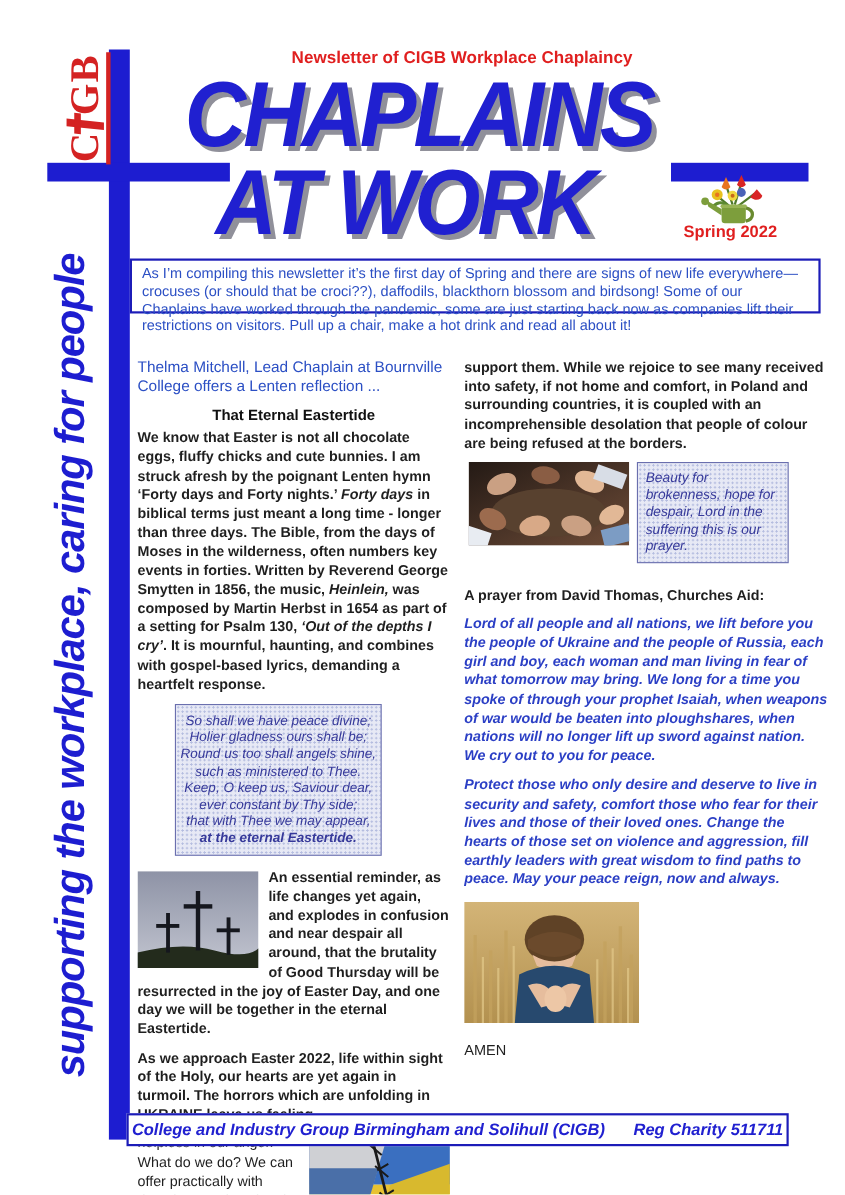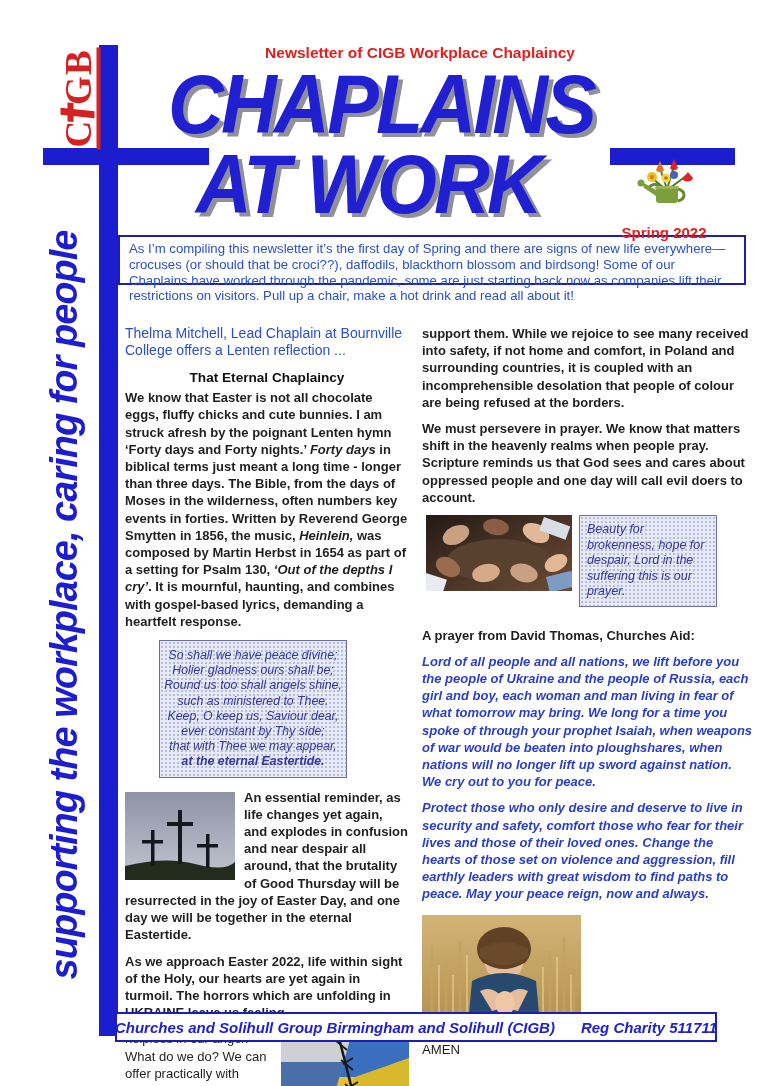--- a/index.html
+++ b/index.html
@@ -31,21 +31,21 @@
 
   
   .kicker{position:absolute;left:130px;top:44px;width:580px;text-align:center;
         color:#e01f1f;font-weight:bold;font-size:15.5px;z-index:3;}
   .title{position:absolute;color:#2020d0;font-weight:bold;font-style:italic;line-height:1;
         text-shadow:5px 4px 0 #90909a;white-space:nowrap;z-index:3;
         letter-spacing:-3px;font-size:84px;transform:scaleX(0.92);transform-origin:left top;}
   .title1{left:168px;top:62px;}
   .title2{left:196px;top:142px;}
   .flowers{position:absolute;left:622px;top:158px;z-index:3;}
-  .spring{position:absolute;left:614px;top:224px;width:100px;text-align:center;
+  .spring{position:absolute;left:614px;top:202px;width:100px;text-align:center;
         color:#e01f1f;font-weight:bold;font-size:15px;z-index:3;}
 
   
   .intro-box{position:absolute;left:118px;top:235px;width:628px;height:50px;
         border:2px solid #1c1cb8;box-sizing:border-box;padding:4px 9px;
         color:#2b4fc4;font-size:13.2px;line-height:15.8px;z-index:2;}
 
   
   .col{position:absolute;top:325px;z-index:2;}
   .col-left{left:125px;width:284px;}
@@ -133,21 +133,21 @@
     </svg>
   </div>
   <div class="spring">Spring 2022</div>
 
   <div class="intro-box">
     <span>As I’m compiling this newsletter it’s the first day of Spring and there are signs of new life everywhere—crocuses (or should that be croci??), daffodils, blackthorn blossom and birdsong!  Some of our Chaplains have worked through the pandemic, some are just starting back now as companies lift their restrictions on visitors.  Pull up a chair, make a hot drink and read all about it!</span>
   </div>
 
   <div class="col col-left body-text">
     <div class="byline">Thelma Mitchell, Lead Chaplain at Bournville College offers a Lenten reflection ...</div>
-    <div class="heading">That Eternal Chaplaincy</div>
+    <div class="heading">That Eternal Eastertide</div>
     <p><span>We know that Easter is not all chocolate eggs, fluffy chicks and cute bunnies.  I am struck afresh by the poignant Lenten hymn ‘Forty days and Forty nights.’ </span><em>Forty days</em><span> in biblical terms just meant a long time - longer than three days.  The Bible, from the days of Moses in the wilderness, often numbers key events in forties. Written by Reverend George Smytten in 1856, the music, </span><strong><em>Heinlein,</em></strong><span> was composed by Martin Herbst in 1654 as part of a setting for Psalm 130, </span><em>‘Out of the depths I cry’</em><span>. It is mournful, haunting, and combines with gospel-based lyrics, demanding a heartfelt response.</span></p>
 
     <div class="dotted-box poem-box">
       <div>So shall we have peace divine;</div>
       <div>Holier gladness ours shall be;</div>
       <div>Round us too shall angels shine,</div>
       <div>such as ministered to Thee.</div>
       <div>Keep, O keep us, Saviour dear,</div>
       <div>ever constant by Thy side;</div>
       <div>that with Thee we may appear,</div>
@@ -191,21 +191,20 @@
           <polygon points="0,63 53,63 44,95 0,95" fill="#b03434"></polygon>
           <path d="M56 0 L80 95" stroke="#1a1a1a" stroke-width="2.5" fill="none"></path>
           <path d="M58 12 l10 -6 M54 10 l12 10 M62 34 l10 -6 M60 30 l12 10 M67 58 l10 -6 M64 54 l12 10 M72 80 l10 -6 M69 76 l12 10" stroke="#1a1a1a" stroke-width="1.8"></path>
         </svg>
       </span>
     </div>
   </div>
 
   <div class="col col-right body-text">
     <p>support them. While we rejoice to see many received into safety, if not home and comfort, in Poland and surrounding countries, it is coupled with an incomprehensible desolation that people of colour are being refused at the borders.</p>
-    <p>We must persevere in prayer. We know that matters shift in the heavenly realms when people pray. Scripture reminds us that God sees and cares about oppressed people and one day will call evil doers to account.</p>
 
     <div class="flex-row hands-row">
       <span class="photo">
         <svg width="146" height="76" viewBox="0 0 146 76">
           <defs>
             <linearGradient id="tbl" x1="0" y1="0" x2="1" y2="1">
               <stop offset="0" stop-color="#241a15"></stop>
                 <stop offset="1" stop-color="#6e4c38"></stop>
             </linearGradient>
           </defs>
@@ -255,17 +254,17 @@
           <path d="M106 76 Q94 70 84 82 L82 92 L96 96 z" fill="#e6bd9d"></path>
           <ellipse cx="83" cy="88" rx="10" ry="12" fill="#edc7a6"></ellipse>
         </svg>
       </span>
     </div>
 
     <div class="amen">AMEN</div>
   </div>
 
   <div class="footer">
-    <span>Churches and Solihull Group Birmingham and Solihull (CIGB)</span>
+    <span>College and Industry Group Birmingham and Solihull (CIGB)</span>
     <span>Reg Charity 511711</span>
   </div>
 
 </div>
 
 </body></html>

